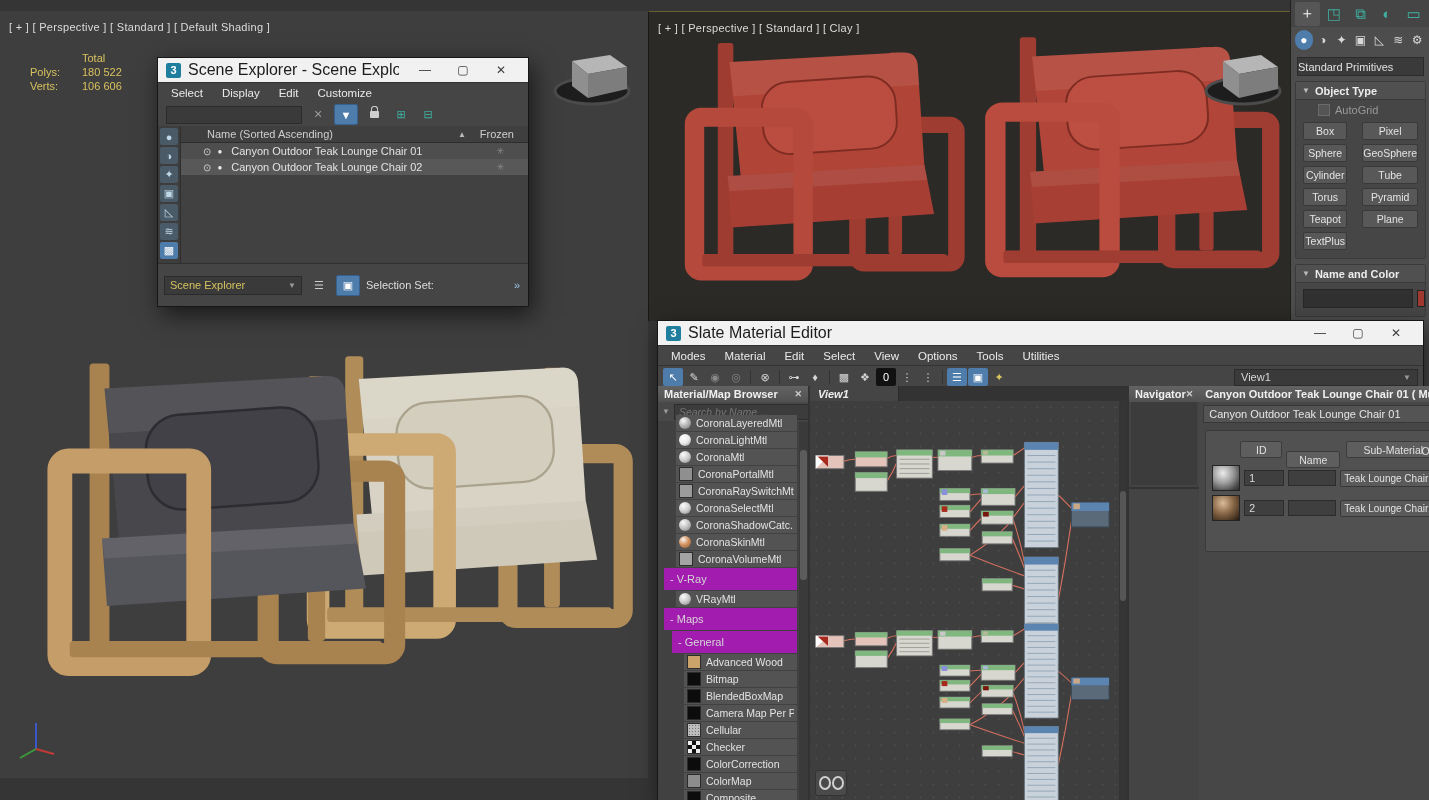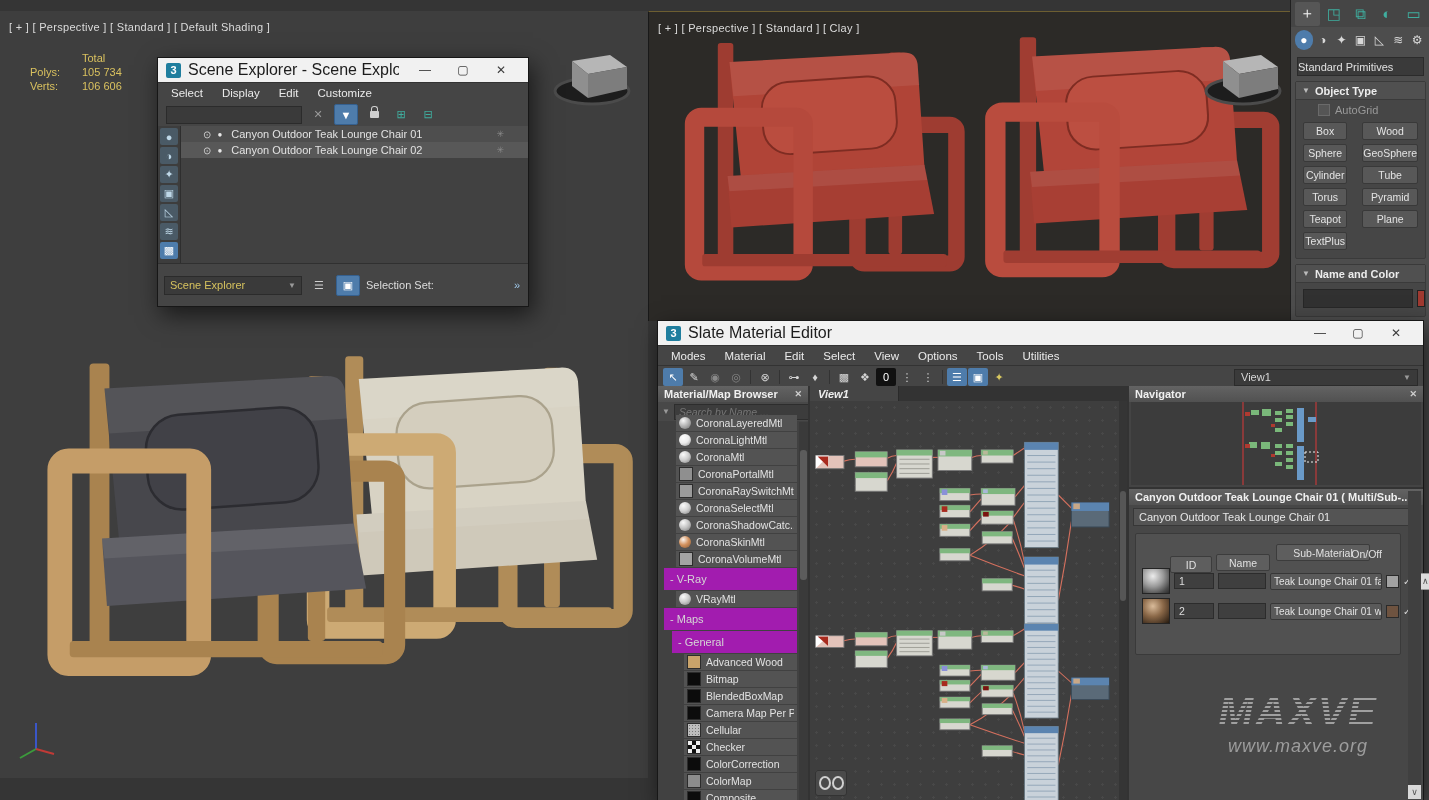--- a/index.html
+++ b/index.html
@@ -149,21 +149,21 @@
   #nv-canvas{position:absolute;left:0;top:15px;right:8px;bottom:0;
      background-color:#3e3e3e;
      background-image:radial-gradient(circle,#484848 1px,transparent 1.3px);background-size:13px 13px}
   #nv-scroll{position:absolute;right:0;top:15px;width:8px;bottom:0;background:#353535}
   #nv-vthumb{position:absolute;left:1px;top:90px;width:6px;height:110px;background:#565656;border-radius:3px}
   #binoc{position:absolute;left:5px;bottom:5px;width:30px;height:24px;background:#4a4a4a;border:1px solid #333;
          border-radius:3px;display:flex;align-items:center;justify-content:center;gap:1px}
   .bcirc{width:8px;height:10px;border:2px solid #d0d0d0;border-radius:50%}
 
   
-  #rc{width:294px;display:flex;flex-direction:column;background:#444}
+  #rc{width:294px;display:flex;flex-direction:row;background:#444}
   #nav{height:101px;position:relative;border-bottom:2px solid #333}
   #nav-body{position:absolute;left:2px;top:16px;right:2px;bottom:2px;background:#3c3c3c;overflow:hidden}
   #pp{flex:1;position:relative;background:#474747}
   #pp-name{margin:3px 4px;height:16px;background:#545454;border:1px solid #373737;display:flex;
            align-items:center;padding:0 5px;color:#e6e6e6;font-size:11px}
   #pp-box{position:absolute;left:6px;top:44px;width:264px;height:120px;background:#515151;
           border:1px solid #3a3a3a;border-radius:2px}
   .colbtn{position:absolute;height:15px;background:#5e5e5e;border:1px solid #3c3c3c;border-radius:2px;
           color:#e0e0e0;font-size:10.5px;display:flex;align-items:center;justify-content:center;cursor:pointer}
   #onoff{position:absolute;right:18px;top:14px;color:#e0e0e0;font-size:10.5px}
@@ -332,21 +332,21 @@
 
 
   <div id="vp-left" class="abs">
     <div class="vp-label">[ + ] [ Perspective ] [ Standard ] [ Default Shading ]</div>
     <div id="stats" class="abs">
       <div class="r">
           <span class="t">Total</span>
         </div>
       <div class="r">
           <span class="l">Polys:</span>
-        <span class="v">105 734</span>
+        <span class="v">180 522</span>
         </div>
       <div class="r">
           <span class="l">Verts:</span>
         <span class="v">106 606</span>
         </div>
     </div>
 
     <svg class="vcube" style="left:548px;top:28px" width="88" height="72">
       <use href="#vcube" width="88" height="72"></use>
     </svg>
@@ -406,21 +406,21 @@
       <div class="rollh">
         <span class="tri">▼</span>
         <span>Object Type</span>
       </div>
       <div class="agrow">
         <span class="agbox"></span>
         <span>AutoGrid</span>
       </div>
       <div class="btngrid">
         <div class="obtn">Box</div>
-        <div class="obtn">Wood</div>
+        <div class="obtn">Pixel</div>
         <div class="obtn">Sphere</div>
         <div class="obtn">GeoSphere</div>
         <div class="obtn">Cylinder</div>
         <div class="obtn">Tube</div>
         <div class="obtn">Torus</div>
         <div class="obtn">Pyramid</div>
         <div class="obtn">Teapot</div>
         <div class="obtn">Plane</div>
         <div class="obtn">TextPlus</div>
       </div>
@@ -468,20 +468,25 @@
         <span class="sideic">●</span>
         <span class="sideic">◑</span>
         <span class="sideic">✦</span>
         <span class="sideic">▣</span>
         <span class="sideic">◺</span>
         <span class="sideic">≋</span>
         <span class="sideic hl">▩</span>
         <span style="color:#7fa8c8;font-size:10px;margin-top:4px">»</span>
       </div>
       <div id="sx-main">
+        <div id="sx-head">
+          <span style="margin-left:26px">Name (Sorted Ascending)</span>
+          <span style="position:absolute;right:62px;font-size:8px;color:#bbb">▲</span>
+          <span style="position:absolute;right:14px">Frozen</span>
+        </div>
         <div class="sxrow a">
           <span class="eye">⊙</span>
           <span class="dotm">●</span>
           <span class="sxname">Canyon Outdoor Teak Lounge Chair 01</span>
           <span class="frz">✳</span>
         </div>
         <div class="sxrow b">
           <span class="eye">⊙</span>
           <span class="dotm">●</span>
           <span class="sxname">Canyon Outdoor Teak Lounge Chair 02</span>
@@ -712,21 +717,21 @@
 
         <div id="pp">
           <div class="phead">
             <span style="overflow:hidden;white-space:nowrap">Canyon Outdoor Teak Lounge Chair 01  ( Multi/Sub-...</span>
             <span class="phx">✕</span>
           </div>
           <div id="pp-name">
             <span>Canyon Outdoor Teak Lounge Chair 01</span>
           </div>
           <div id="pp-box">
-            <div class="colbtn" style="left:34px;top:22px;width:40px">ID</div>
+            <div class="colbtn" style="left:34px;top:10px;width:40px">ID</div>
             <div class="colbtn" style="left:80px;top:20px;width:52px">Name</div>
             <div class="colbtn" style="left:140px;top:10px;width:92px">Sub-Material</div>
             <div id="onoff">On/Off</div>
 
             <div class="prow" style="top:34px">
               <div class="thumb"></div>
               <div class="pin" style="width:30px">1</div>
               <div class="pin" style="width:38px"></div>
               <div class="subbtn">Teak Lounge Chair 01 fabr</div>
               <div class="subsw" style="background-color: rgb(162, 162, 162);"></div>
@@ -743,19 +748,15 @@
             </div>
           </div>
           <div id="pp-scroll">
             <div id="pp-down">∨</div>
           </div>
         </div>
       </div>
     </div>
   </div>
 
-  <div id="wm" class="abs">
-    <div id="wm-1">MAXVE</div>
-    <div id="wm-2">www.maxve.org</div>
-  </div>
 
 
 </div>
 
 </body></html>

